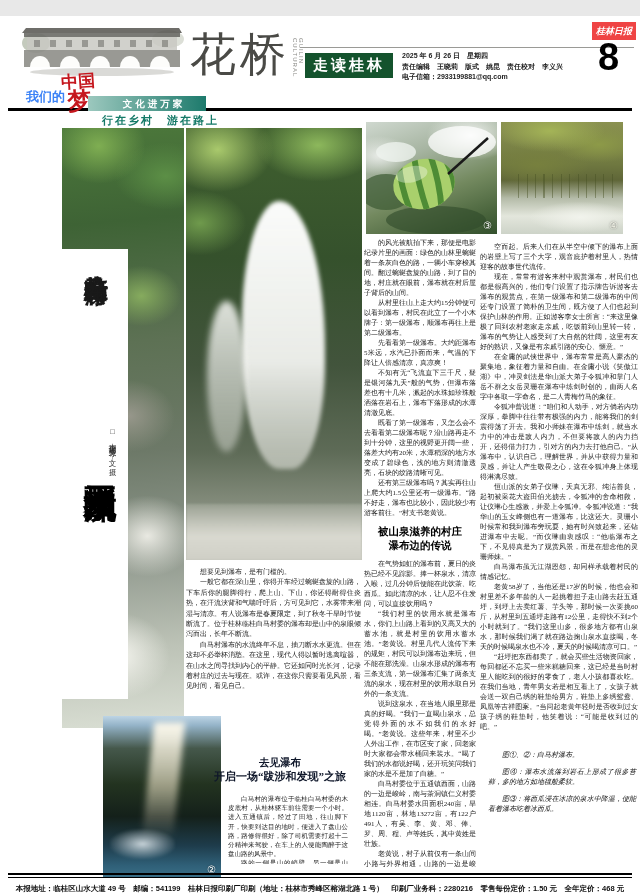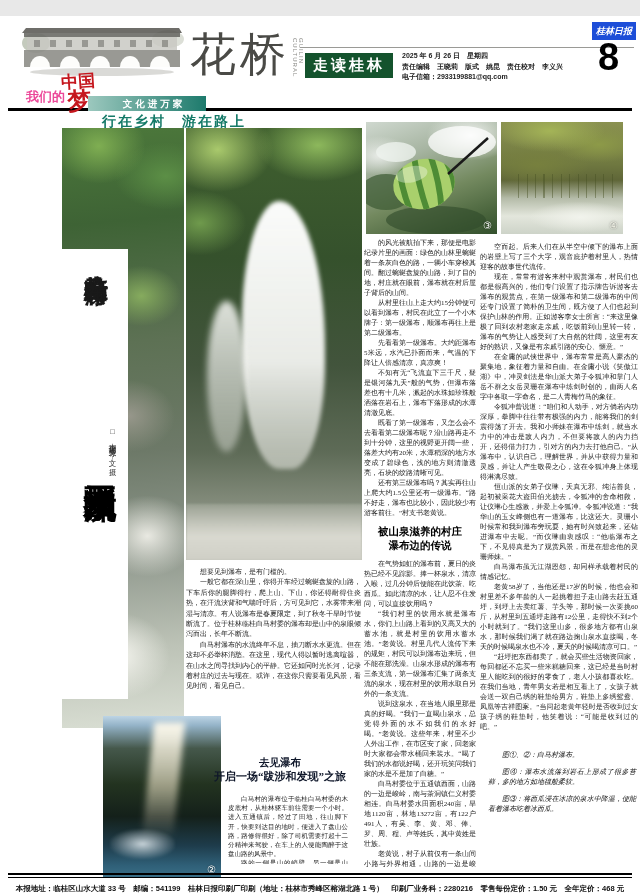--- a/index.html
+++ b/index.html
@@ -10,37 +10,37 @@
   
   .masthead{left:190px;top:8px;font-size:46px;font-weight:500;color:#45454233;color:#4a4a46;
             letter-spacing:4px;font-family:"Liberation Serif",serif;}
   .masthead-en{left:292px;top:22px;writing-mode:vertical-rl;font-size:6px;color:#8a8a86;
                letter-spacing:1px;height:52px;font-family:"Liberation Sans",sans-serif;}
   .hdr-thinline{left:300px;top:31px;width:334px;height:1px;background:#9a9a96;}
   .section-box{left:305px;top:37px;width:88px;height:25px;background:#14532d;color:#fff;
                font-size:15px;font-weight:700;text-align:center;line-height:25px;letter-spacing:3px;}
   .hdr-info{left:402px;top:35px;width:190px;font-family:"Liberation Sans",sans-serif;
             font-size:7px;font-weight:700;color:#222;line-height:10.5px;}
-  .brand-box{left:592px;top:6px;width:44px;height:18px;background:#1d4ed8;color:#fff;
+  .brand-box{left:592px;top:6px;width:44px;height:18px;background:#ef4444;color:#fff;
              font-size:9px;font-weight:700;font-style:italic;text-align:center;line-height:18px;}
   .page-num{left:598px;top:20px;font-size:38px;font-weight:900;color:#000;
             font-family:"Liberation Sans",sans-serif;}
   .hdr-rule{left:8px;top:92px;width:624px;height:3px;background:#000;}
 
   
-  .camp-prefix{left:26px;top:72px;font-size:13px;font-weight:900;color:#ec4899;}
+  .camp-prefix{left:26px;top:72px;font-size:13px;font-weight:900;color:#3b82f6;}
   .dream{left:62px;top:58px;color:#c5171e;font-weight:900;transform:rotate(-4deg);
          text-align:center;line-height:.95;}
   .dream .t{font-size:17px;display:block;}
   .dream .b{font-size:24px;display:block;}
   .camp-bar{left:88px;top:80px;width:118px;height:15px;
             background:linear-gradient(90deg,#9cc8be,#1d7a6c);color:#fff;font-size:9.5px;
             font-weight:700;letter-spacing:3px;text-align:center;line-height:15px;text-indent:14px;
             font-family:"Liberation Sans",sans-serif;}
-  .camp-tagline{left:102px;top:97px;font-size:14px;font-weight:900;color:#157a68;letter-spacing:2px;}
+  .camp-tagline{left:102px;top:97px;font-size:11px;font-weight:900;color:#157a68;letter-spacing:2px;}
 
   
   .photo{position:absolute;overflow:hidden;}
   .photo-num{position:absolute;right:5px;bottom:3px;color:#fff;font-size:10px;line-height:10px;
              text-shadow:0 0 2px rgba(0,0,0,.6);}
   .strip{left:62px;top:112px;width:122px;height:600px;
     background:
       radial-gradient(ellipse 55% 9% at 30% 3%,#7fae52 0%,rgba(127,174,82,0) 70%),
       radial-gradient(ellipse 60% 8% at 85% 8%,#5c8f46 0%,rgba(92,143,70,0) 70%),
       radial-gradient(ellipse 45% 7% at 65% 28%,#86ab5e 0%,rgba(134,171,94,0) 72%),
@@ -267,15 +267,15 @@
 
   </div>
 
   <div class="abs captions">
     <p>图①、②：白马村瀑布。</p>
     <p>图④：瀑布水流落到岩石上形成了很多苔藓，多的地方如地毯般柔软。</p>
     <p>图③：将西瓜浸在冰凉的泉水中降温，便能看着瀑布吃着冰西瓜。</p>
   </div>
 
   <div class="abs ft-rule"></div>
-  <div class="abs ft-line">本报地址：临桂区山水大道 33 号　邮编：541199　桂林日报印刷厂印刷（地址：桂林市秀峰区榕湖北路 1 号）　印刷厂业务科：2280216　零售每份定价：1.50 元　全年定价：468 元</div>
+  <div class="abs ft-line">本报地址：临桂区山水大道 49 号　邮编：541199　桂林日报印刷厂印刷（地址：桂林市秀峰区榕湖北路 1 号）　印刷厂业务科：2280216　零售每份定价：1.50 元　全年定价：468 元</div>
 
 </div>
 
 </body></html>

